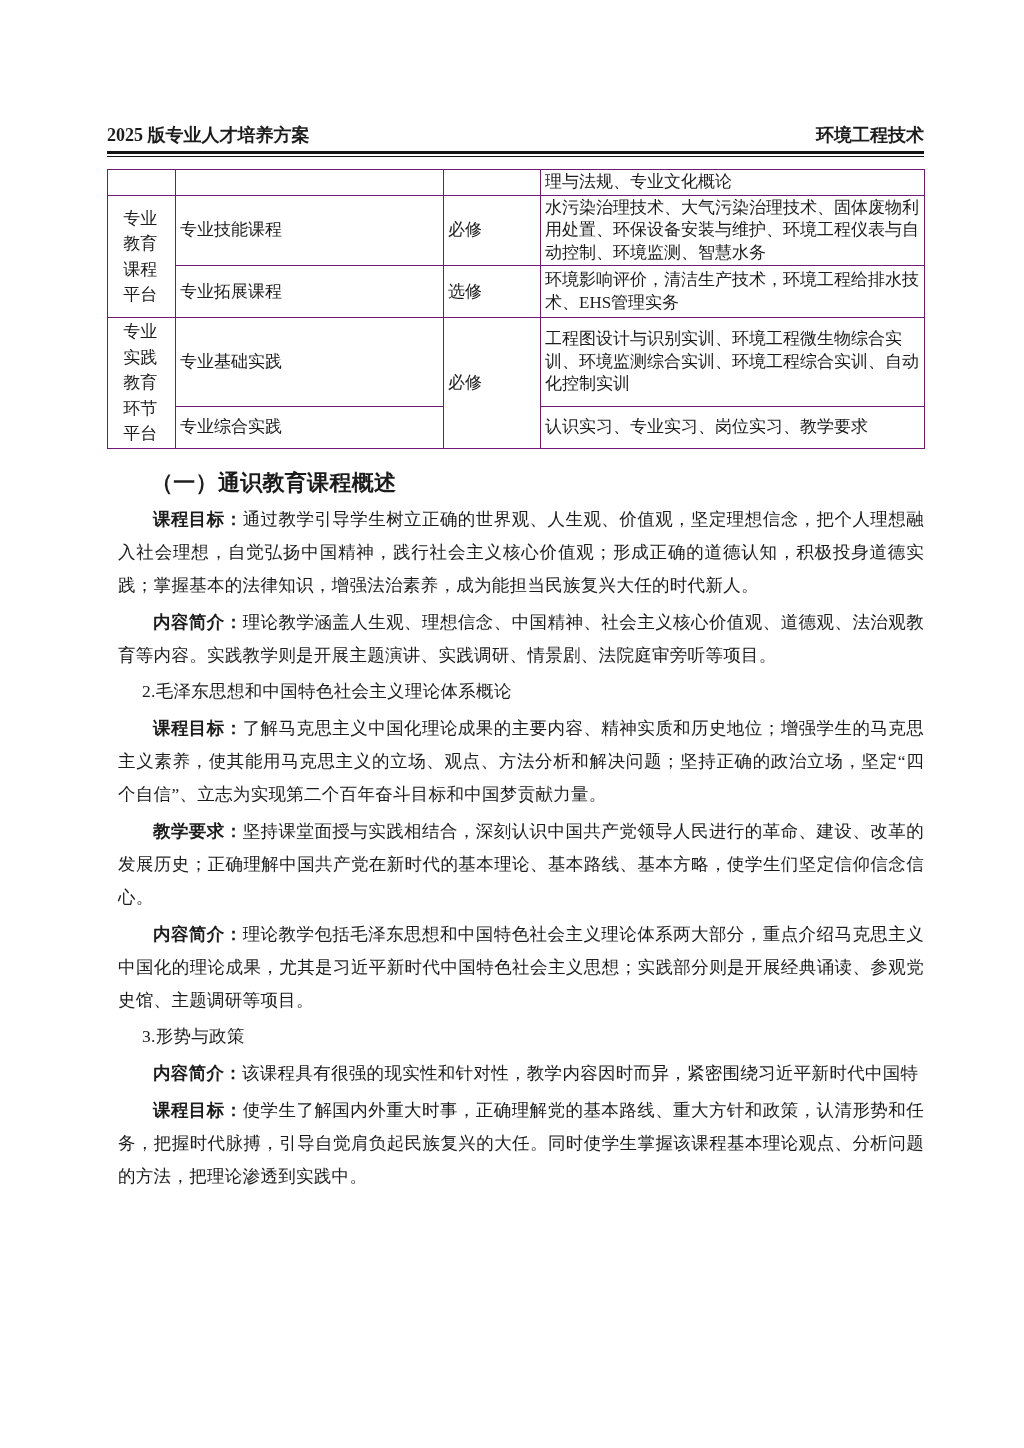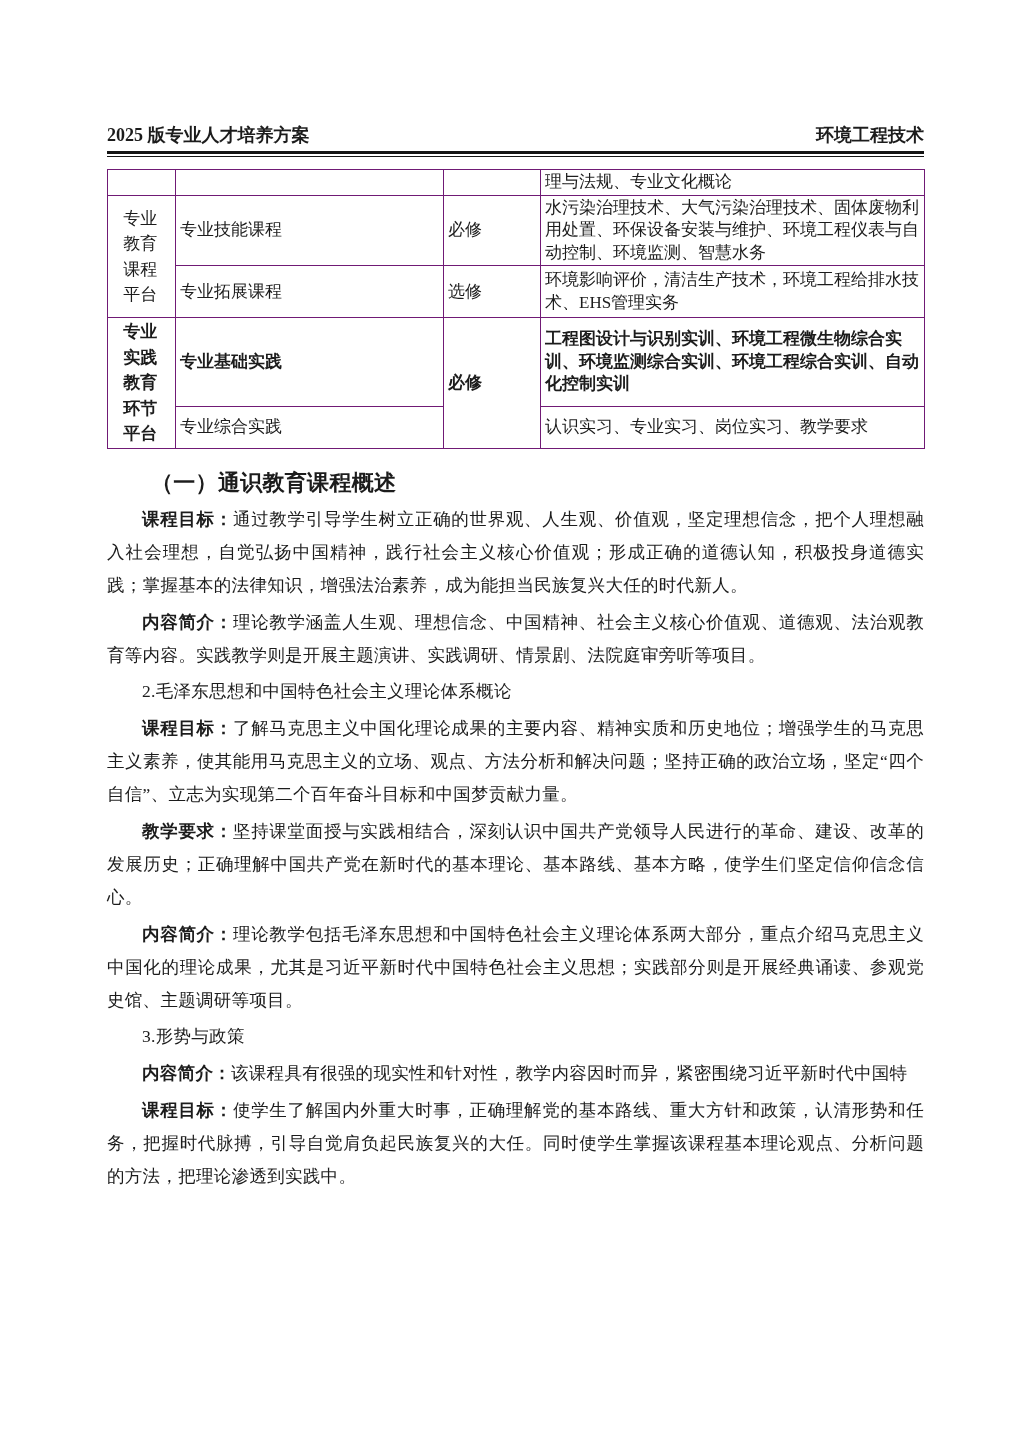--- a/index.html
+++ b/index.html
@@ -18,28 +18,28 @@
   
   table.curriculum { border-collapse:collapse; table-layout:fixed; width:100%;
                      margin-top:12px; font-size:17px; }
   table.curriculum td { border:1px solid #701a75; padding:1px 4px;
                         vertical-align:middle; line-height:1.32; overflow:hidden; }
   td.c-platform { text-align:left; padding:1px 0; }
   .platform-text { width:2.15em; margin:0 auto; line-height:1.5; }
   td.c-course, td.c-type { text-align:left; }
   td.c-detail { text-align:left; padding-left:5px; padding-right:3px; }
   tr.r1 { height:26px; } tr.r2 { height:66px; } tr.r3 { height:52px; }
-  tr.r4 { height:76px;font-weight:bold; } tr.r5 { height:36px; }
+  tr.r4 { height:76px; } tr.r5 { height:36px; }
 
   
   .body-text { margin-top:17px; font-size:17.5px; line-height:33px;
                text-align:justify; letter-spacing:0.3px; }
   .section-heading { margin:0; font-size:22px; font-weight:bold; text-indent:2em; }
   .course-title { margin:3px 0 0 0; text-indent:2em; }
-  .para { margin:4px 0 0 0; text-indent:2em; }
+  .para { margin:4px 0 0 11px; text-indent:2em; }
   .plabel { font-weight:bold; }
 
   
   .footer { position:absolute; left:0; top:1344px; width:100%;
             text-align:center; font-size:16px; color:#1c1c1c; }
 </style>
 </head>
 <body>
 
 <div class="page">

